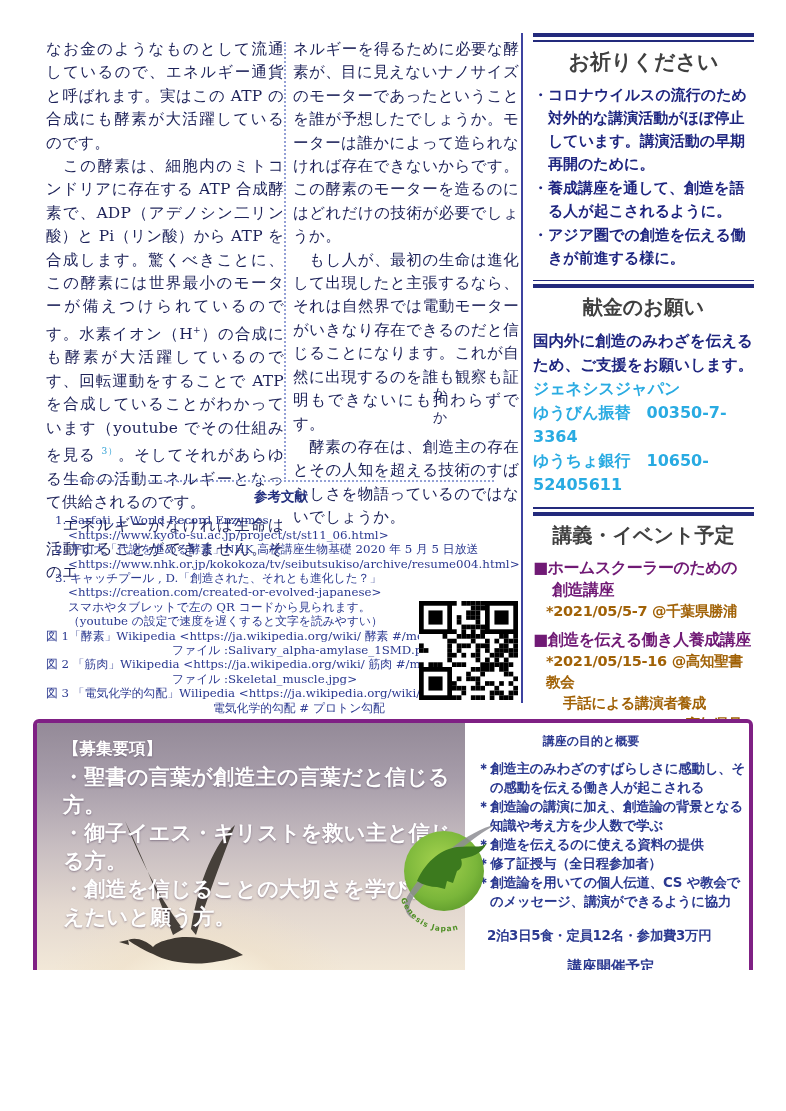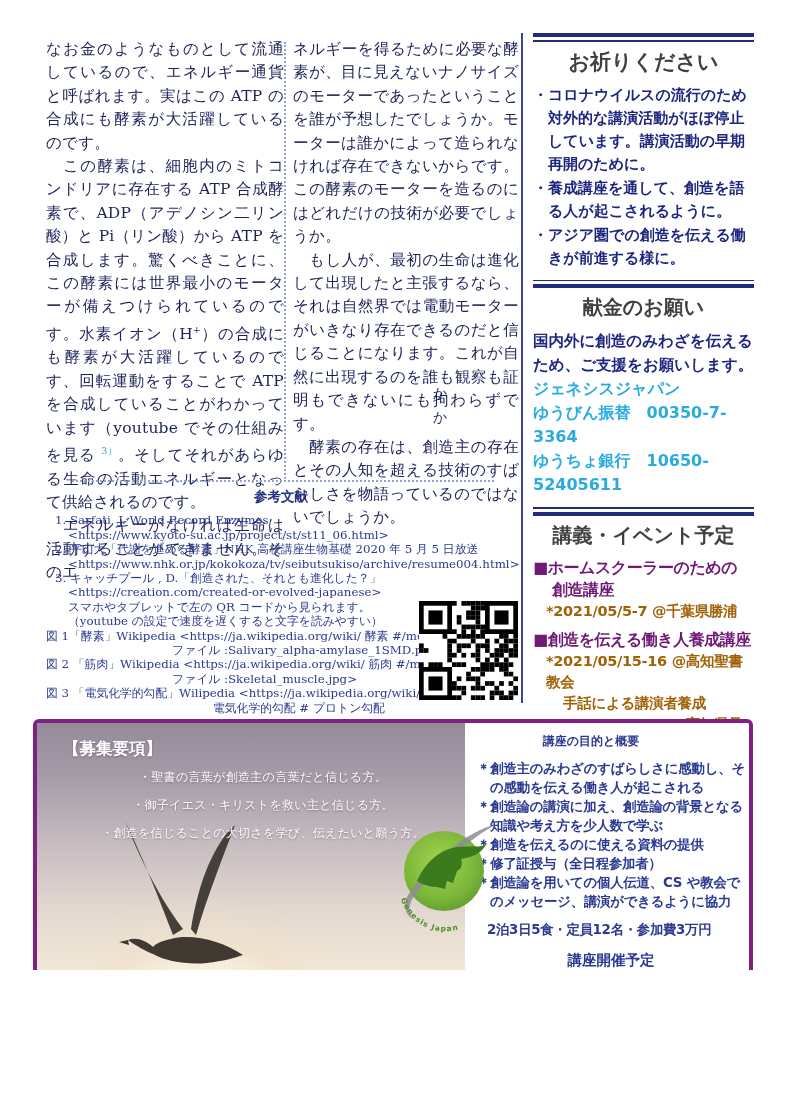--- a/index.html
+++ b/index.html
@@ -62,31 +62,31 @@
   .banner{position:absolute;left:33px;top:719px;width:712px;height:317px;
           border:4px solid #7f2084;border-radius:6px;overflow:hidden;background:#fff;}
   .photo{position:absolute;left:0;top:0;width:428px;height:100%;
          background:linear-gradient(#948a98 0%,#a79daa 18%,#c6bcc0 38%,#e2d7cf 58%,#f2e8d8 78%,#e9e0d2 100%);}
   .glow{position:absolute;left:0;top:0;width:100%;height:100%;
         background:radial-gradient(ellipse 220px 140px at 38% 86%,rgba(255,252,235,.95),rgba(240,225,200,.5) 40%,rgba(0,0,0,0) 70%);}
   .trees{position:absolute;left:0;bottom:0;width:428px;height:52px;}
   .whitepane{position:absolute;left:428px;top:0;right:0;bottom:0;background:#fff;}
   .recruit{position:absolute;left:26px;top:12px;width:400px;color:#fff;z-index:4;}
   .recruit-title{font-weight:bold;font-size:16.5px;line-height:28px;text-shadow:0 1px 2px rgba(60,40,70,.45);}
-  .recruit-item{font-weight:normal;font-size:12px;line-height:28px;letter-spacing:.3px;
-                text-shadow:0 1px 2px rgba(60,40,70,.45);text-align:center;}
+  .recruit-item{font-weight:bold;font-size:21px;line-height:28px;letter-spacing:.3px;
+                text-shadow:0 1px 2px rgba(60,40,70,.45);}
   .bird{position:absolute;left:58px;top:92px;width:185px;height:170px;z-index:2;}
   .photo-title{position:absolute;left:20px;top:266px;z-index:5;color:#fff;font-weight:bold;
                font-size:28.5px;letter-spacing:2px;text-shadow:0 2px 4px rgba(40,30,40,.55);}
   .logo{position:absolute;left:350px;top:96px;width:118px;height:118px;z-index:6;}
   .purpose{position:absolute;left:440px;top:10px;width:268px;color:#2b3990;z-index:3;}
   .purpose-head{font-weight:bold;font-size:12px;text-align:center;padding-right:40px;margin-bottom:9px;}
   .purpose-item{font-weight:bold;font-size:13.4px;line-height:19px;letter-spacing:-.2px;
                 padding-left:13px;text-indent:-13px;}
-  .capacity{font-weight:bold;font-size:13.4px;margin-top:10px;padding-left:10px;letter-spacing:-.3px;}
+  .capacity{font-weight:bold;font-size:13.4px;margin-top:16px;padding-left:10px;letter-spacing:-.3px;}
   .sched-head{font-weight:bold;font-size:14.5px;text-align:center;margin:12px 0 8px 0;}
   .sched-line{font-weight:bold;font-size:15px;line-height:24px;letter-spacing:-.5px;margin-left:-14px;}
   .banner-note{position:absolute;left:416px;top:295px;width:300px;color:#111;
                font-weight:bold;font-size:13px;letter-spacing:-.5px;z-index:4;font-style:italic;}
   
   .footer{position:absolute;left:0;top:1056px;width:100%;text-align:left;color:#1a1a1a;
           font-weight:bold;font-size:13px;letter-spacing:.2px;}
 </style>
 </head>
 <body>

